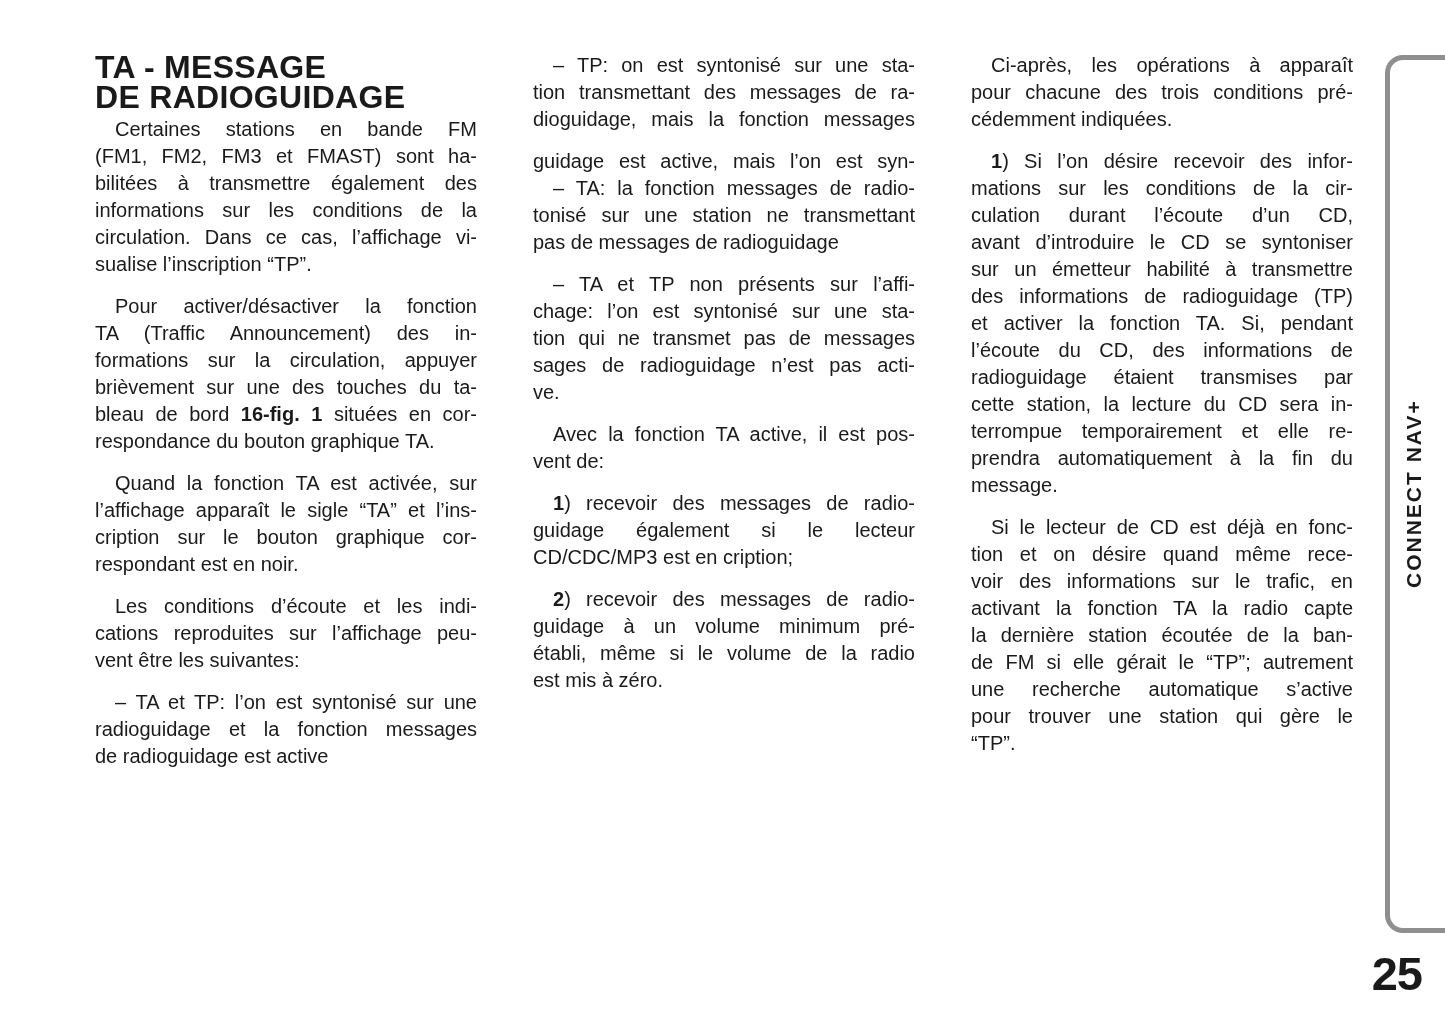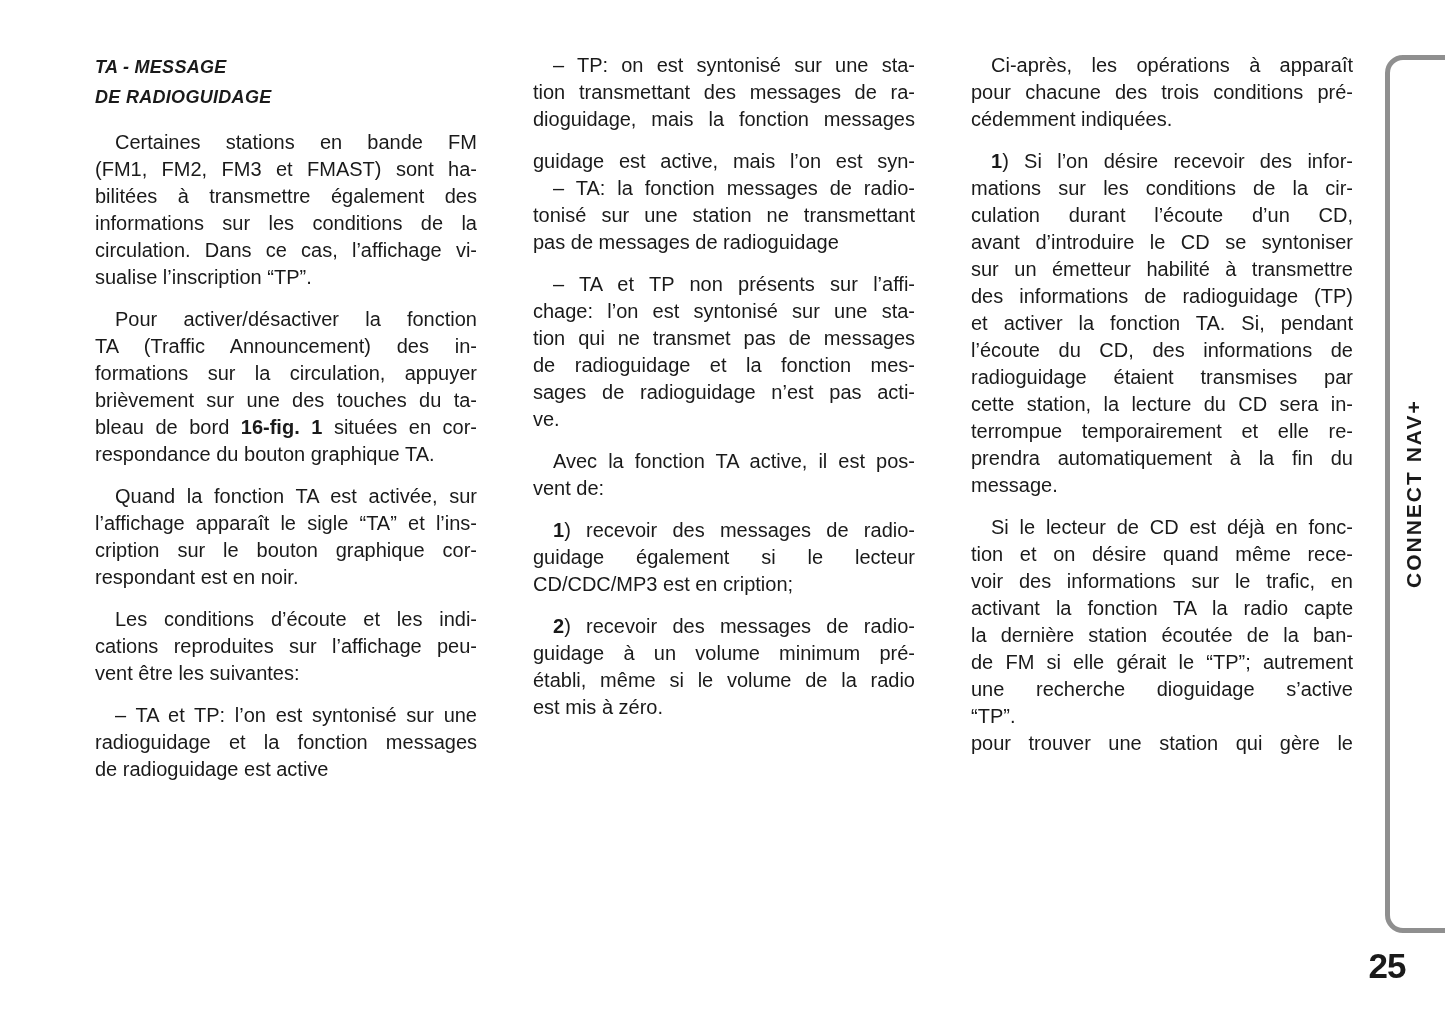--- a/index.html
+++ b/index.html
@@ -27,26 +27,25 @@
     display: flex;
     gap: 56px;
   }
   .column {
     width: 382px;
     font-size: 20px;
     line-height: 27px;
   }
   .para { margin-bottom: 15px; }
   .para.heading {
-    font-size: 18px;
+    font-size: 32px;
     line-height: 30px;
     font-weight: bold;
     letter-spacing: 0.3px;
-    margin-bottom: 17px;
-    font-style: italic;
+    margin-bottom: 4px;
   }
   .line {
     text-align: justify;
     text-align-last: justify;
     -moz-text-align-last: justify;
     white-space: normal;
   }
   .line.last {
     text-align-last: left;
     -moz-text-align-last: left;
@@ -79,23 +78,23 @@
     transform: rotate(180deg);
     font-weight: bold;
     font-size: 21px;
     letter-spacing: 2px;
     white-space: nowrap;
   }
   .page-number {
     position: absolute;
     left: 1352px; top: 946px;
     width: 70px;
-    text-align: center;
+    text-align: right;
     font-weight: bold;
-    font-size: 35px;
+    font-size: 47px;
     letter-spacing: -1px;
   }
 </style>
 </head>
 <body>
 
 <div class="page">
 
   <div class="columns">
     <div class="column">
@@ -145,21 +144,20 @@
         <div class="para">
           <div class="line"><span>guidage est active, mais l’on est syn-</span></div>
           <div class="line first"><span>– TA: la fonction messages de radio-</span></div>
           <div class="line"><span>tonisé sur une station ne transmettant</span></div>
           <div class="line last"><span>pas de messages de radioguidage</span></div>
         </div>
         <div class="para">
           <div class="line first"><span>– TA et TP non présents sur l’affi-</span></div>
           <div class="line"><span>chage: l’on est syntonisé sur une sta-</span></div>
           <div class="line"><span>tion qui ne transmet pas de messages</span></div>
-          <div class="line"><span>de radioguidage et la fonction mes-</span></div>
           <div class="line"><span>sages de radioguidage n’est pas acti-</span></div>
           <div class="line last"><span>ve.</span></div>
         </div>
         <div class="para">
           <div class="line first"><span>Avec la fonction TA active, il est pos-</span></div>
           <div class="line last"><span>vent de:</span></div>
         </div>
         <div class="para">
           <div class="line first"><span></span><span class="b">1</span><span>) recevoir des messages de radio-</span></div>
           <div class="line"><span>guidage également si le lecteur</span></div>
@@ -193,23 +191,23 @@
           <div class="line"><span>prendra automatiquement à la fin du</span></div>
           <div class="line last"><span>message.</span></div>
         </div>
         <div class="para">
           <div class="line first"><span>Si le lecteur de CD est déjà en fonc-</span></div>
           <div class="line"><span>tion et on désire quand même rece-</span></div>
           <div class="line"><span>voir des informations sur le trafic, en</span></div>
           <div class="line"><span>activant la fonction TA la radio capte</span></div>
           <div class="line"><span>la dernière station écoutée de la ban-</span></div>
           <div class="line"><span>de FM si elle gérait le “TP”; autrement</span></div>
-          <div class="line"><span>une recherche dioguidage s’active</span></div>
+          <div class="line"><span>une recherche automatique s’active</span></div>
+          <div class="line"><span>pour trouver une station qui gère le</span></div>
           <div class="line last"><span>“TP”.</span></div>
-          <div class="line"><span>pour trouver une station qui gère le</span></div>
         </div>
       </div>
   </div>
 
   <div class="side-tab"></div>
 
   <div class="side-tab-label">CONNECT NAV+</div>
 
   <div class="page-number">25</div>
 

